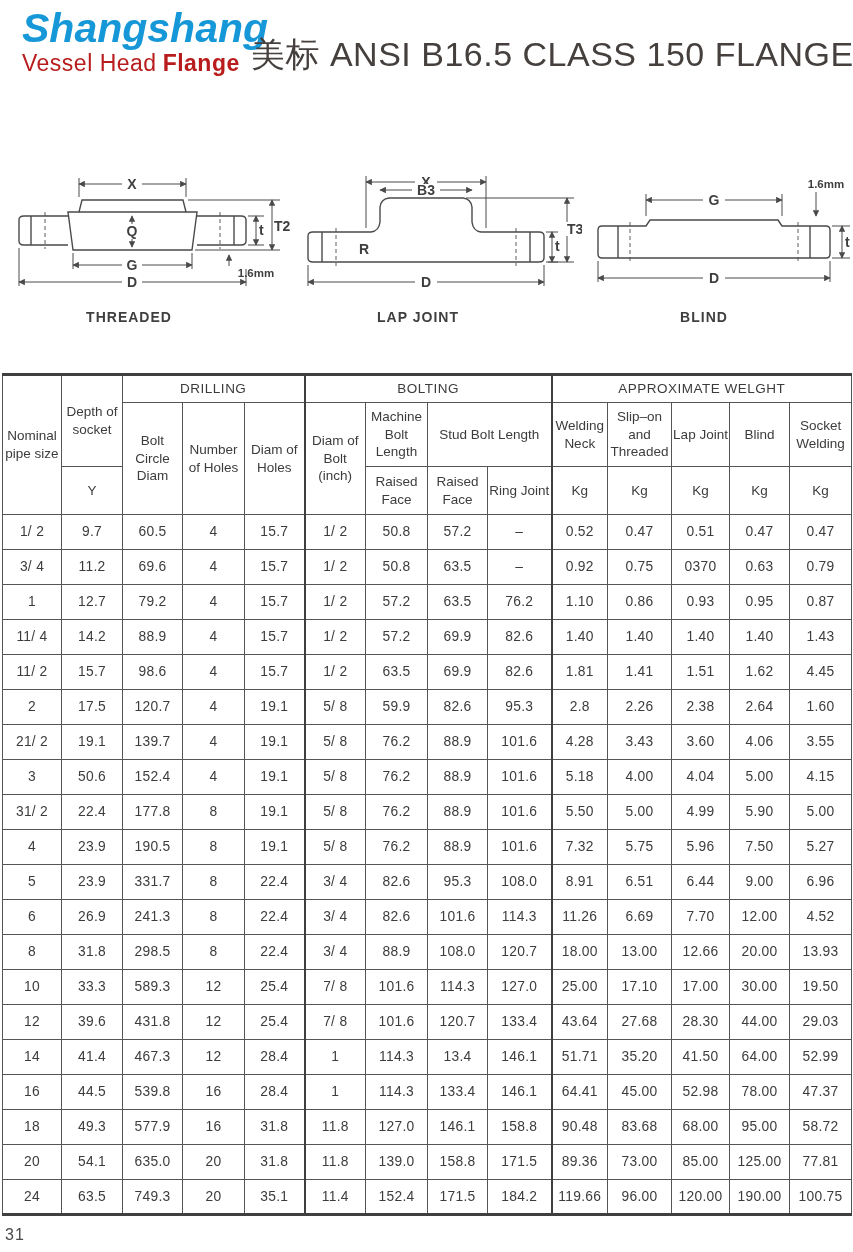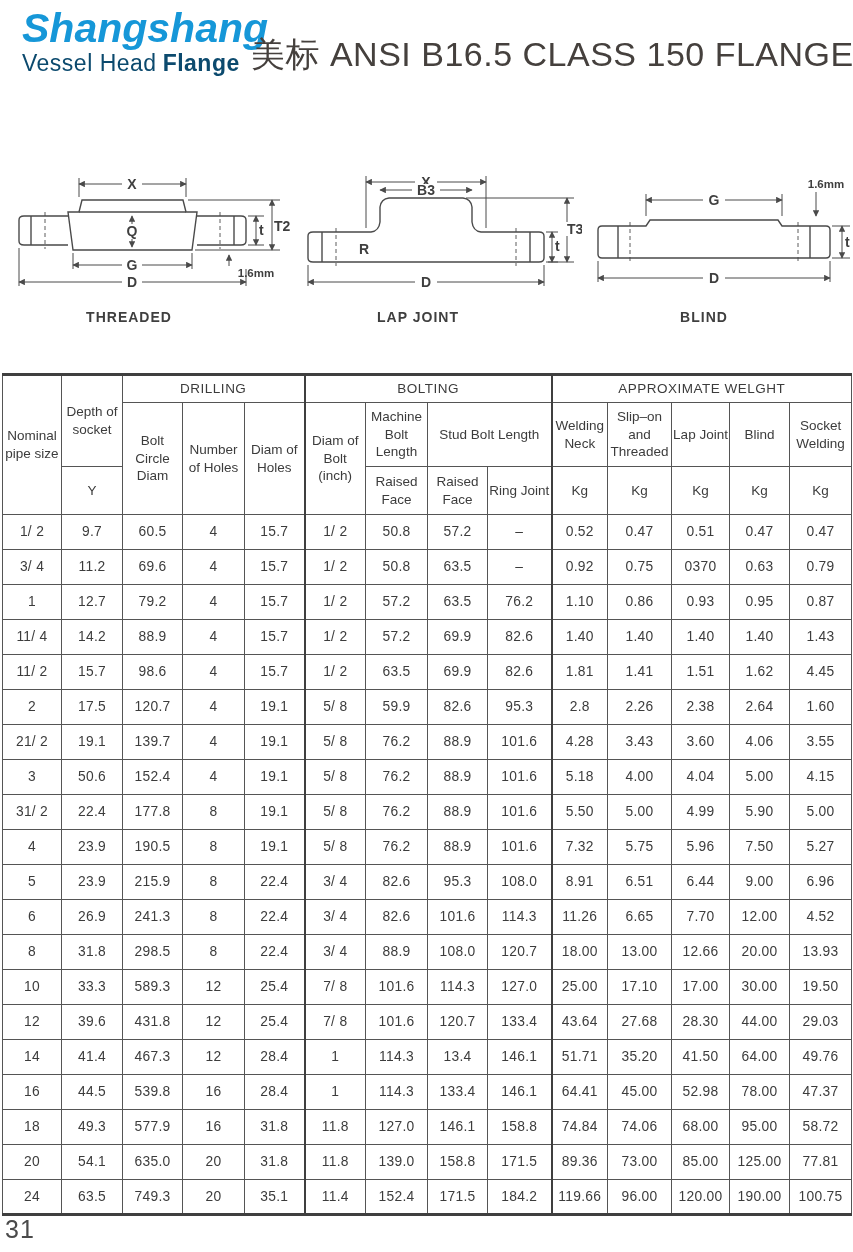--- a/index.html
+++ b/index.html
@@ -5,21 +5,21 @@
   * { margin:0; padding:0; box-sizing:border-box; }
   html,body { background:#ffffff; }
   .page {
     position:relative; width:853px; height:1252px; background:#fff;
     font-family:"Liberation Sans", sans-serif; color:#3c3c3c; overflow:hidden;
   }
   
   .hdr { position:absolute; top:6px; left:8px; width:853px; height:110px; }
   .logo { position:absolute; left:14px; top:2px; }
   .logo-brand { font-size:41px; font-weight:bold; font-style:italic; color:#1697d8; line-height:1.0; }
-  .logo-sub { font-size:23px; color:#0c4a6e; margin-top:1px; letter-spacing:0.5px; }
+  .logo-sub { font-size:23px; color:#b91c1c; margin-top:1px; letter-spacing:0.5px; }
   .logo-sub .b { font-weight:bold; margin-left:6px; }
   .title { position:absolute; left:243px; top:26px; width:605px; font-size:34px; color:#45403d; letter-spacing:0.5px; white-space:nowrap; }
   
   .draw { position:absolute; top:170px; left:0; width:853px; height:165px; }
   .draw svg { position:absolute; top:0; }
   .dline { stroke:#4a4a4a; stroke-width:1.4; fill:none; }
   .dim   { stroke:#4a4a4a; stroke-width:1;   fill:none; }
   .dash  { stroke:#4a4a4a; stroke-width:0.9; fill:none; stroke-dasharray:4,3; }
   .lbl   { font-family:"Liberation Sans", sans-serif; font-size:14px; font-weight:bold; fill:#3f3f3f; }
   .lbl-s { font-family:"Liberation Sans", sans-serif; font-size:11.5px; font-weight:bold; fill:#3f3f3f; }
@@ -34,21 +34,21 @@
     border:1px solid #555; font-weight:normal; text-align:center; vertical-align:middle;
     padding:1px 0; line-height:1.3; font-size:13.5px; color:#3c3c3c;
   }
   .flange-table .gsep { border-left:2px solid #3f3f3f; }
   .grp { font-size:14.5px; letter-spacing:0.5px; height:28px;margin-top:48px; }
   .hr2 th { height:64px; }
   .hr3 th { height:48px; }
   .slim { font-size:12px; line-height:1.15;margin-left:32px; }
   .flange-table tbody td { height:35px; font-size:13.8px; letter-spacing:0.3px; }
   
-  .pageno { position:absolute; left:5px; bottom:8px; font-size:25px; color:#4a4a4a; letter-spacing:1px; }
+  .pageno { position:absolute; left:5px; bottom:8px; font-size:16px; color:#4a4a4a; letter-spacing:1px; }
 </style>
 </head>
 <body>
 
 <div class="page">
 
   <div class="hdr">
     <div class="logo">
       <div class="logo-brand">Shangshang</div>
       <div class="logo-sub"><span>Vessel Head</span><span class="b">Flange</span></div>
@@ -392,21 +392,21 @@
           <td>101.6</td>
           <td class="gsep">7.32</td>
           <td>5.75</td>
           <td>5.96</td>
           <td>7.50</td>
           <td>5.27</td>
         </tr>
         <tr>
           <td>5</td>
           <td>23.9</td>
-          <td>215.9</td>
+          <td>331.7</td>
           <td>8</td>
           <td>22.4</td>
           <td class="gsep">3/ 4</td>
           <td>82.6</td>
           <td>95.3</td>
           <td>108.0</td>
           <td class="gsep">8.91</td>
           <td>6.51</td>
           <td>6.44</td>
           <td>9.00</td>
@@ -416,21 +416,21 @@
           <td>6</td>
           <td>26.9</td>
           <td>241.3</td>
           <td>8</td>
           <td>22.4</td>
           <td class="gsep">3/ 4</td>
           <td>82.6</td>
           <td>101.6</td>
           <td>114.3</td>
           <td class="gsep">11.26</td>
-          <td>6.65</td>
+          <td>6.69</td>
           <td>7.70</td>
           <td>12.00</td>
           <td>4.52</td>
         </tr>
         <tr>
           <td>8</td>
           <td>31.8</td>
           <td>298.5</td>
           <td>8</td>
           <td>22.4</td>
@@ -483,21 +483,21 @@
           <td>12</td>
           <td>28.4</td>
           <td class="gsep">1</td>
           <td>114.3</td>
           <td>13.4</td>
           <td>146.1</td>
           <td class="gsep">51.71</td>
           <td>35.20</td>
           <td>41.50</td>
           <td>64.00</td>
-          <td>49.76</td>
+          <td>52.99</td>
         </tr>
         <tr>
           <td>16</td>
           <td>44.5</td>
           <td>539.8</td>
           <td>16</td>
           <td>28.4</td>
           <td class="gsep">1</td>
           <td>114.3</td>
           <td>133.4</td>
@@ -511,22 +511,22 @@
         <tr>
           <td>18</td>
           <td>49.3</td>
           <td>577.9</td>
           <td>16</td>
           <td>31.8</td>
           <td class="gsep">11.8</td>
           <td>127.0</td>
           <td>146.1</td>
           <td>158.8</td>
-          <td class="gsep">74.84</td>
-          <td>74.06</td>
+          <td class="gsep">90.48</td>
+          <td>83.68</td>
           <td>68.00</td>
           <td>95.00</td>
           <td>58.72</td>
         </tr>
         <tr>
           <td>20</td>
           <td>54.1</td>
           <td>635.0</td>
           <td>20</td>
           <td>31.8</td>

